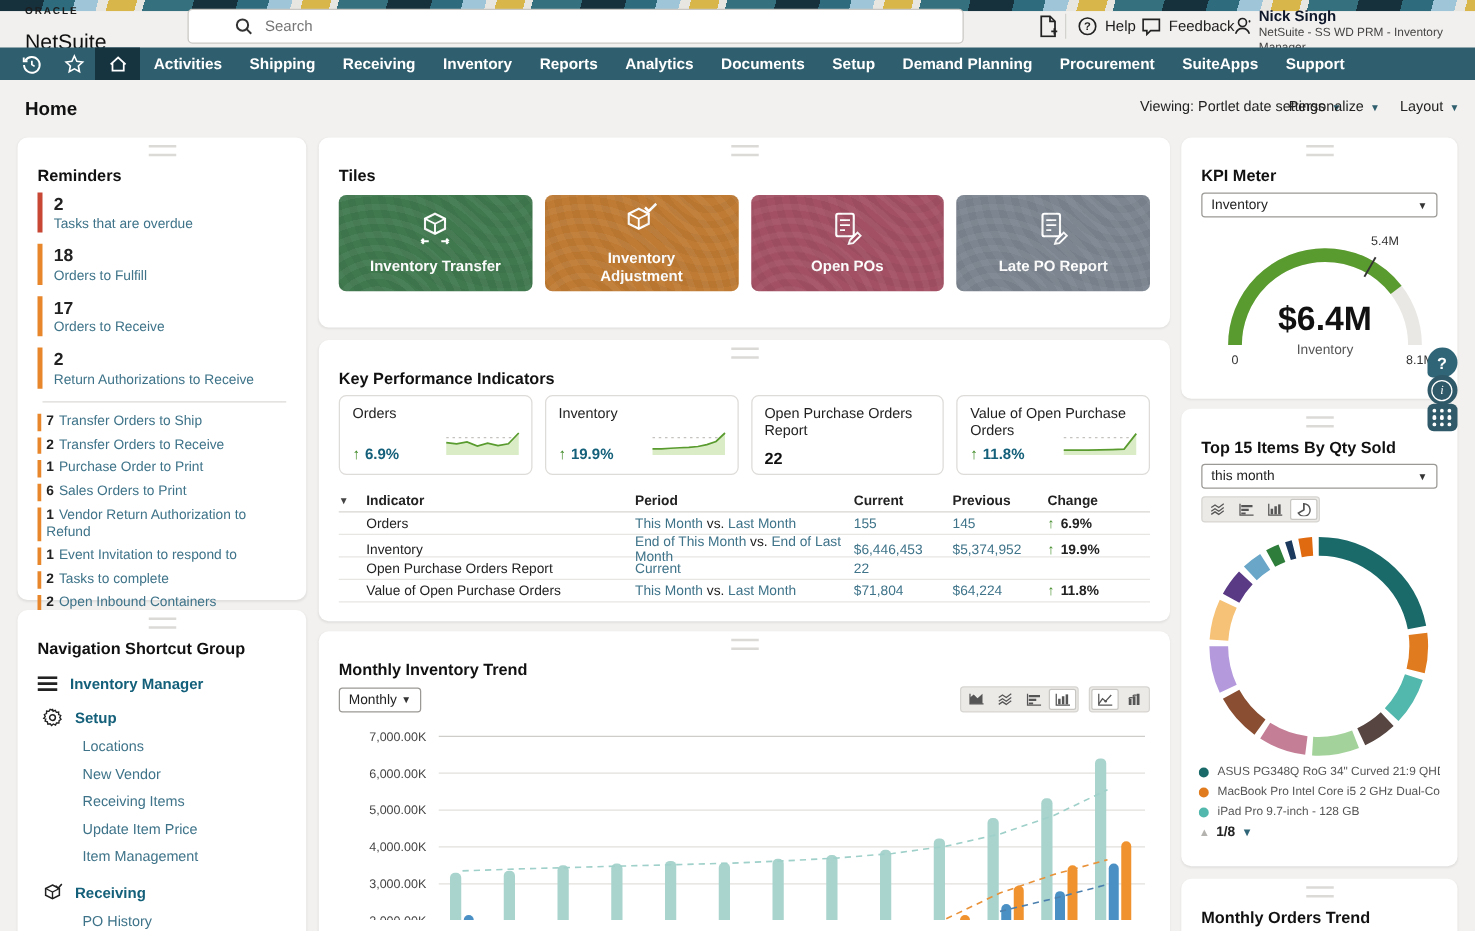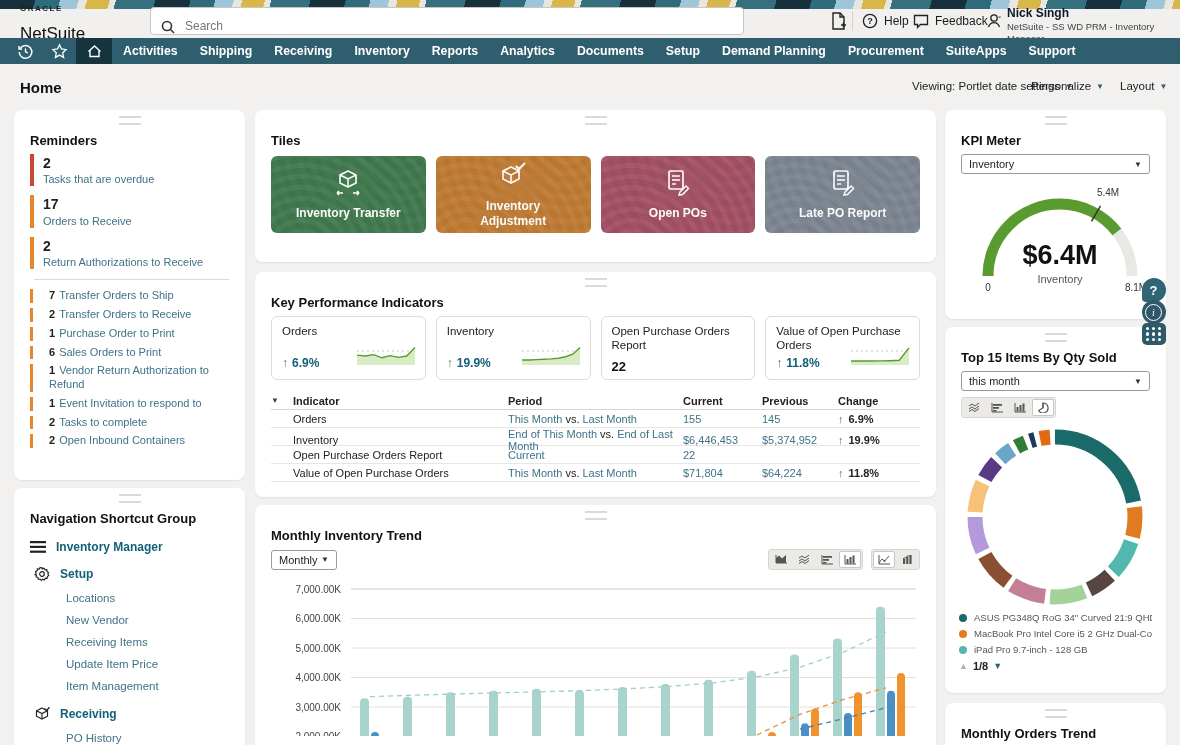--- a/index.html
+++ b/index.html
@@ -6,21 +6,21 @@
   body{width:1180px;height:745px;overflow:hidden;position:relative;
        background:#f2f1ef;font-family:"Liberation Sans",sans-serif;color:#222;}
   
   .topstrip{position:absolute;top:0;left:0;width:1180px;height:9px;
     background:repeating-linear-gradient(105deg,#16303c 0 34px,#2d6b7d 34px 58px,#9fc6d8 58px 76px,#e8e6e1 76px 84px,#d9b64a 84px 106px,#e8e6e1 106px 112px,#35707f 112px 150px);}
   .header{position:absolute;top:9px;left:0;width:1180px;height:29px;background:#f1f0ee;}
   .logo{position:absolute;left:20px;top:-4px;line-height:1;}
   .logo .l1{font-size:8px;letter-spacing:1.5px;color:#1d1d1d;font-weight:700}
   .logo .l2{font-size:17px;color:#111;font-weight:400;margin-top:12px}
   .searchwrap{position:absolute;left:150px;top:-2px;width:592px;height:26px;background:#fff;
-    border:1px solid #c9c7c3;border-radius:4px;display:flex;align-items:flex-end;}
+    border:1px solid #c9c7c3;border-radius:4px;display:flex;align-items:center;padding-left:27px;}
   .searchwrap svg{margin:0 8px 0 10px}
   .searchwrap input{border:none;outline:none;flex:1;font-size:12px;color:#333;background:transparent;font-family:"Liberation Sans",sans-serif;}
   .hbtn{position:absolute;top:0px;display:flex;align-items:center;gap:6px;font-size:12px;color:#1d1d1d;height:24px}
   .hdivider{position:absolute;left:852px;top:2px;width:1px;height:20px;background:#d4d2ce}
   .userblock{position:absolute;left:1007px;top:-3px;line-height:1.25}
   .uname{font-size:12px;font-weight:700;color:#0f172a}
   .urole{font-size:9.5px;color:#444}
   
   .nav{position:absolute;top:38px;left:0;width:1180px;height:26px;background:#2f5f6e;display:flex;align-items:center;}
   .nav-ic{width:34px;height:26px;display:flex;align-items:center;justify-content:center;cursor:pointer}
@@ -32,21 +32,21 @@
   .caret{font-size:8px;color:#2f5f6e}
   
   .card{position:absolute;background:#fff;border-radius:8px;box-shadow:0 1px 2px rgba(0,0,0,.07);}
   .handle{width:22px;height:5px;border-top:2px solid #dcdad7;border-bottom:2px solid #dcdad7;margin:6px auto 0;cursor:grab}
   .ctitle{font-size:13px;font-weight:700;color:#111;margin:8px 16px 6px}
   
   .rem-head{margin:0 16px 9px;border-left:4px solid #e8862c;padding-left:9px}
   .rem-count{font-size:14px;font-weight:700;color:#222;line-height:1.3}
   .rem-label{font-size:11px;color:#3e7389;line-height:1.3;cursor:pointer}
   .rem-div{border-top:1px solid #dcdad7;margin:10px 16px 9px 20px}
-  .rem-item{margin:0 10px 5px 16px;border-left:3px solid #e8862c;padding-left:16px;font-size:11px;line-height:1.25}
+  .rem-item{margin:0 10px 5px 16px;border-left:3px solid #e8862c;padding-left:4px;font-size:11px;line-height:1.25}
   .rem-item b{color:#222;font-weight:700;margin-right:4px}
   .rem-item span{color:#3e7389;cursor:pointer}
   
   .sc-root{display:flex;align-items:center;gap:10px;margin:14px 16px 12px;font-size:12px;font-weight:700;color:#14607a;cursor:pointer}
   .sc-group{display:flex;align-items:center;gap:10px;margin:12px 16px 8px 20px;font-size:12px;font-weight:700;color:#14607a;cursor:pointer}
   .sc-link{margin:0 16px 6px 52px;font-size:11.5px;color:#3e7389;cursor:pointer;line-height:1.4}
   
   .tiles-row{display:flex;gap:10px;margin:8px 16px 0}
   .tile{width:155px;height:77px;border-radius:6px;display:flex;flex-direction:column;align-items:center;justify-content:center;
         color:#fff;font-size:12px;font-weight:600;text-align:center;cursor:pointer;position:relative;overflow:hidden;line-height:1.25}
@@ -193,20 +193,24 @@
     <span class="caret">▼</span>
 </div>
 
 <div class="card" id="card-reminders" style="left:14px;top:110px;width:231px;height:370px">
   <div class="handle"></div>
   <div class="ctitle">Reminders</div>
   <div id="reminders-body">
       <div class="rem-head" style="border-left-color: rgb(199, 70, 52);">
         <div class="rem-count">2</div>
         <div class="rem-label">Tasks that are overdue</div>
+      </div>
+      <div class="rem-head" style="border-left-color: rgb(232, 134, 44);">
+        <div class="rem-count">18</div>
+        <div class="rem-label">Orders to Fulfill</div>
       </div>
       <div class="rem-head" style="border-left-color: rgb(232, 134, 44);">
         <div class="rem-count">17</div>
         <div class="rem-label">Orders to Receive</div>
       </div>
       <div class="rem-head" style="border-left-color: rgb(232, 134, 44);">
         <div class="rem-count">2</div>
         <div class="rem-label">Return Authorizations to Receive</div>
       </div>
       <div class="rem-div"></div>

